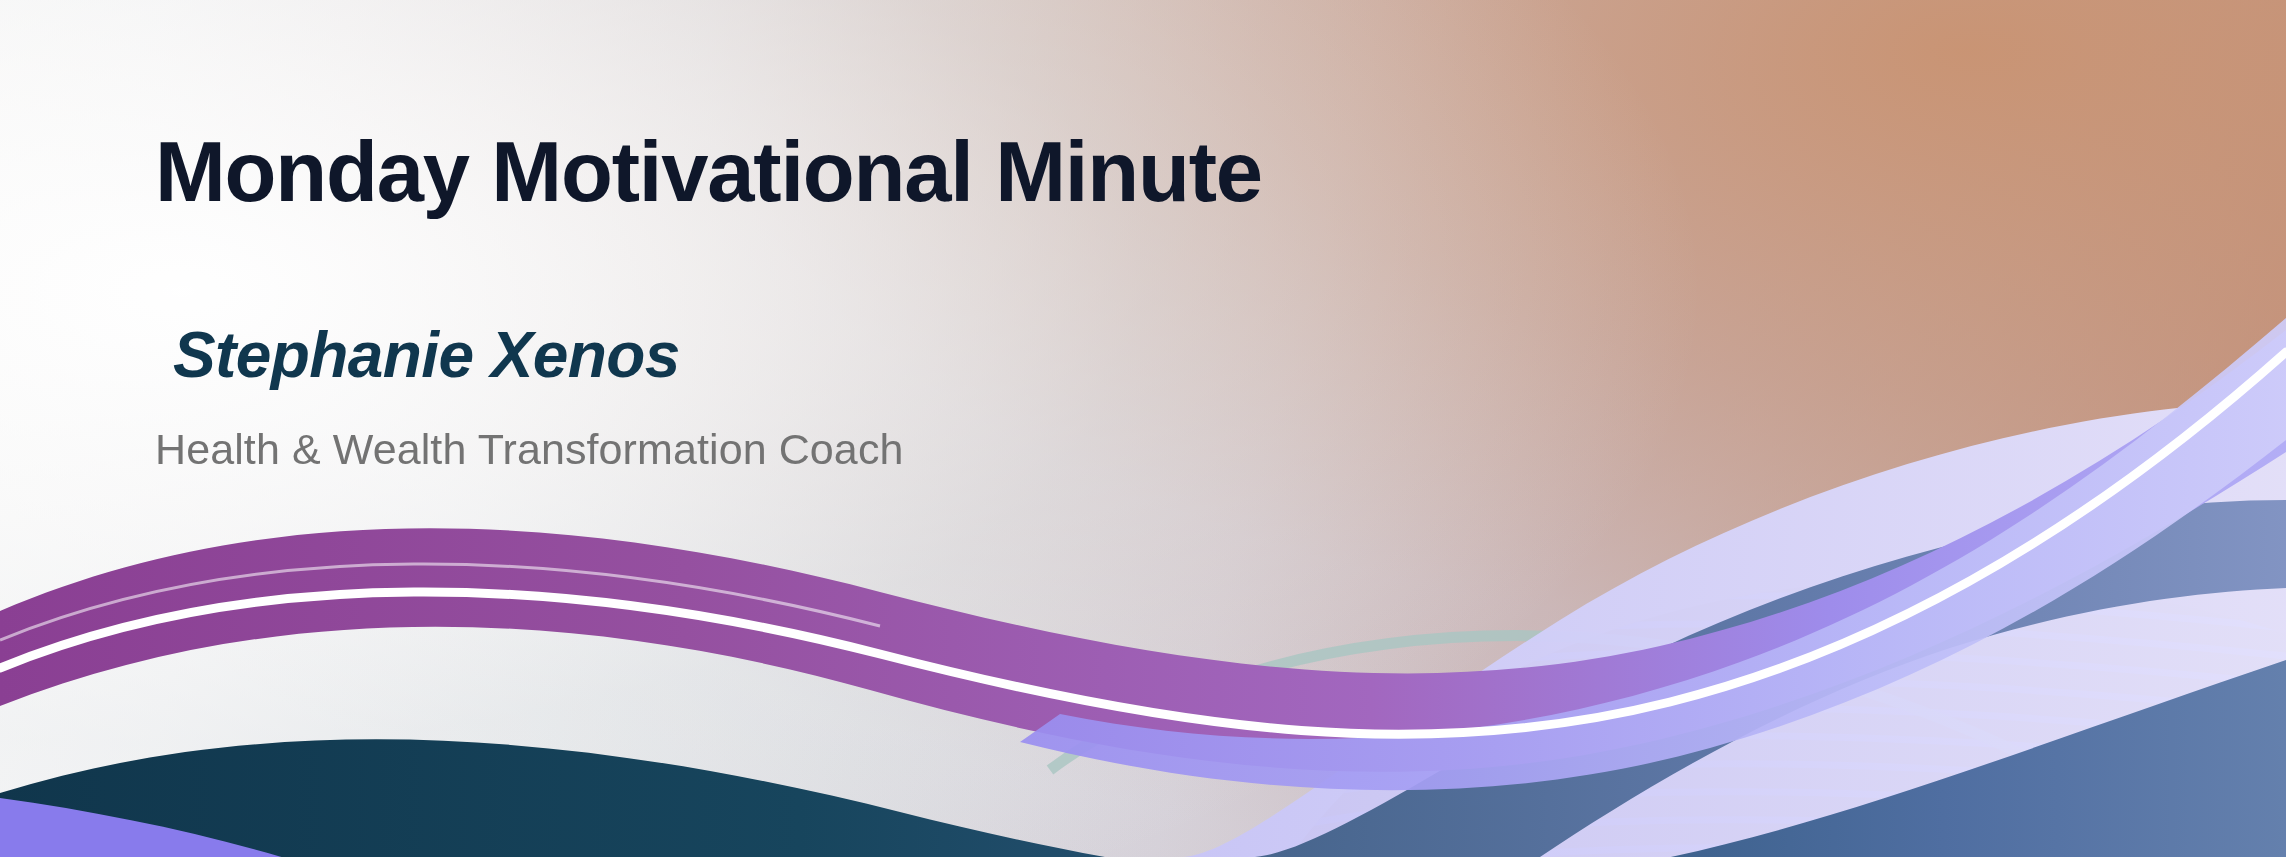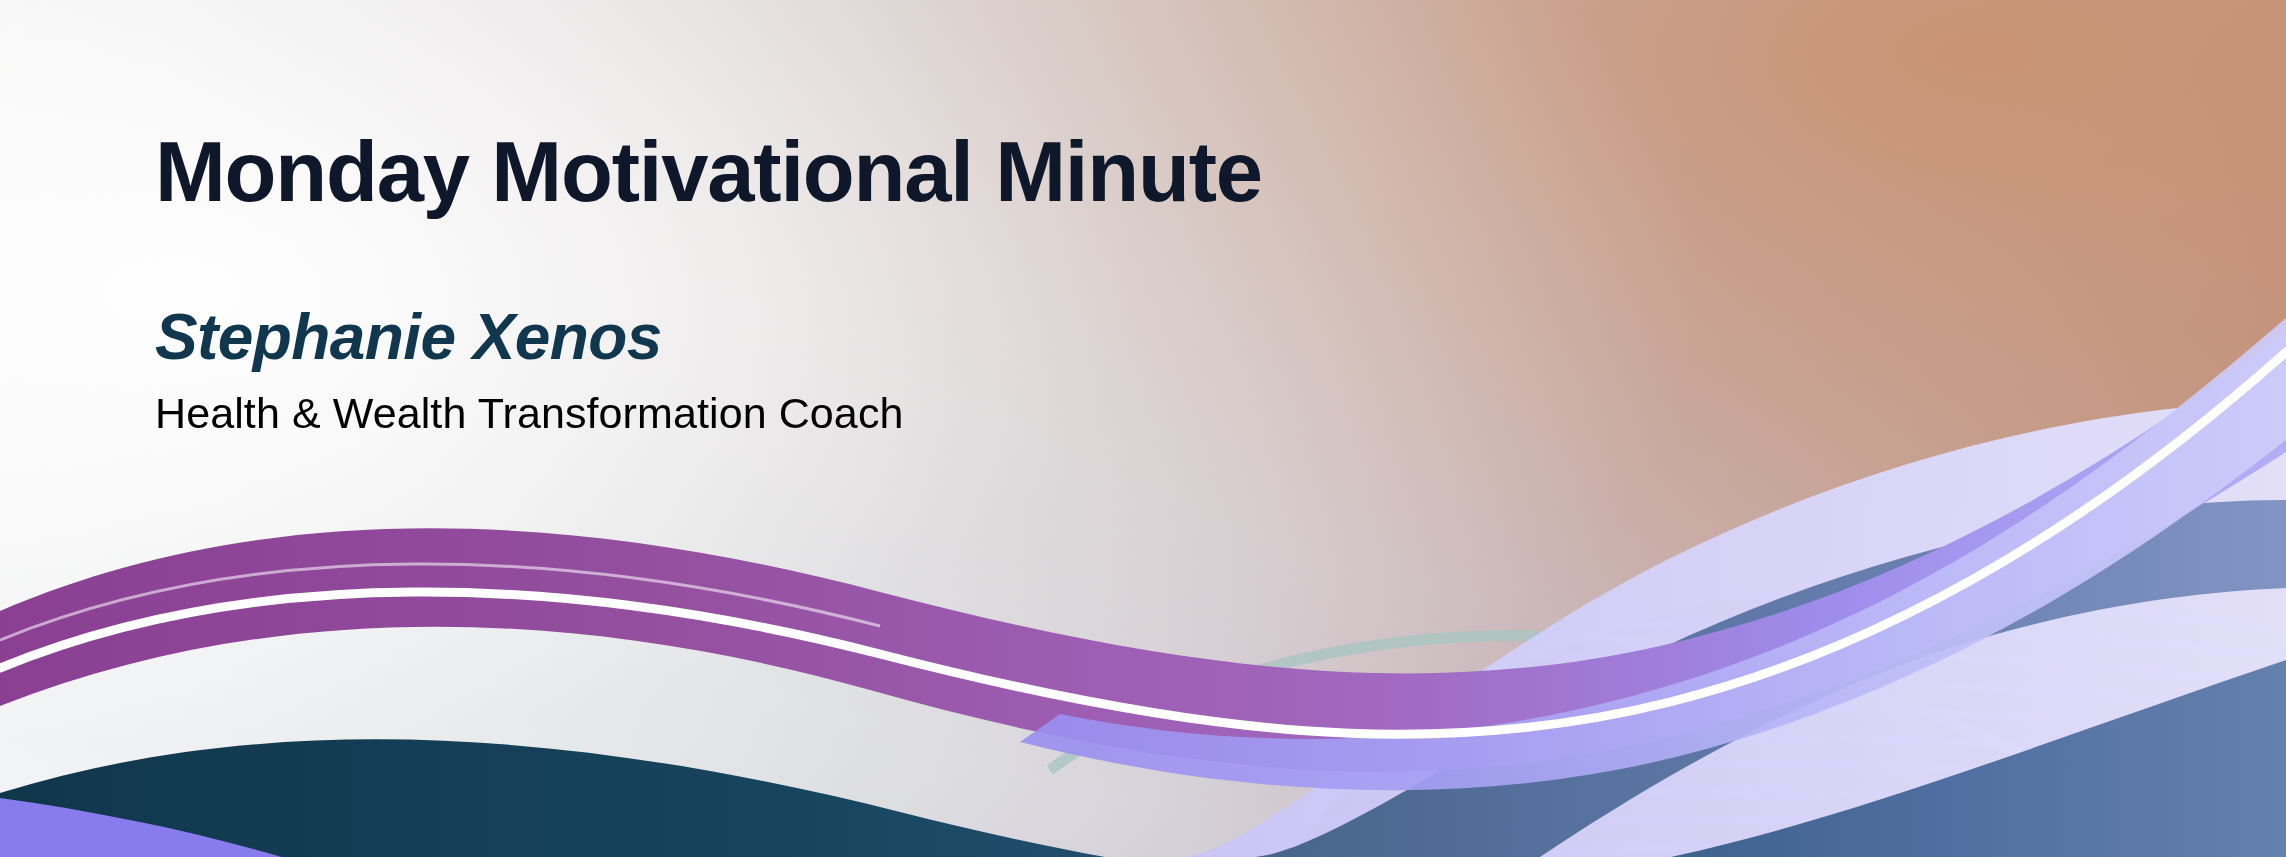--- a/index.html
+++ b/index.html
@@ -74,40 +74,40 @@
     margin: 0;
     font-family: "Liberation Sans", sans-serif;
     font-weight: 700;
     font-size: 85px;
     line-height: 1.04;
     letter-spacing: -1.2px;
     color: #0f172a;
     white-space: nowrap;
   }
   .name {
-    margin: 0;
+    margin: 18px;
     padding-top: 88px;
     font-family: "Liberation Sans", sans-serif;
     font-weight: 700;
     font-style: italic;
     font-size: 64px;
     line-height: 1.05;
     letter-spacing: -0.6px;
     color: #10374e;
     white-space: nowrap;
   }
   .role {
     margin: 0;
     padding-top: 18px;
     font-family: "Liberation Sans", sans-serif;
     font-weight: 400;
     font-size: 43px;
     line-height: 1.1;
     letter-spacing: 0.1px;
-    color: #000000;
+    color: #737373;
     white-space: nowrap;
   }
 </style>
 </head>
 <body>
 
 <div id="banner">
 
   <div class="bg-base"></div>
   <div class="bg-warm"></div>

